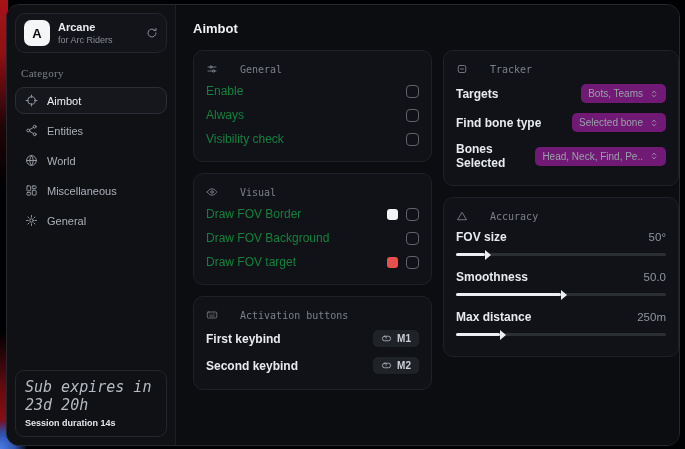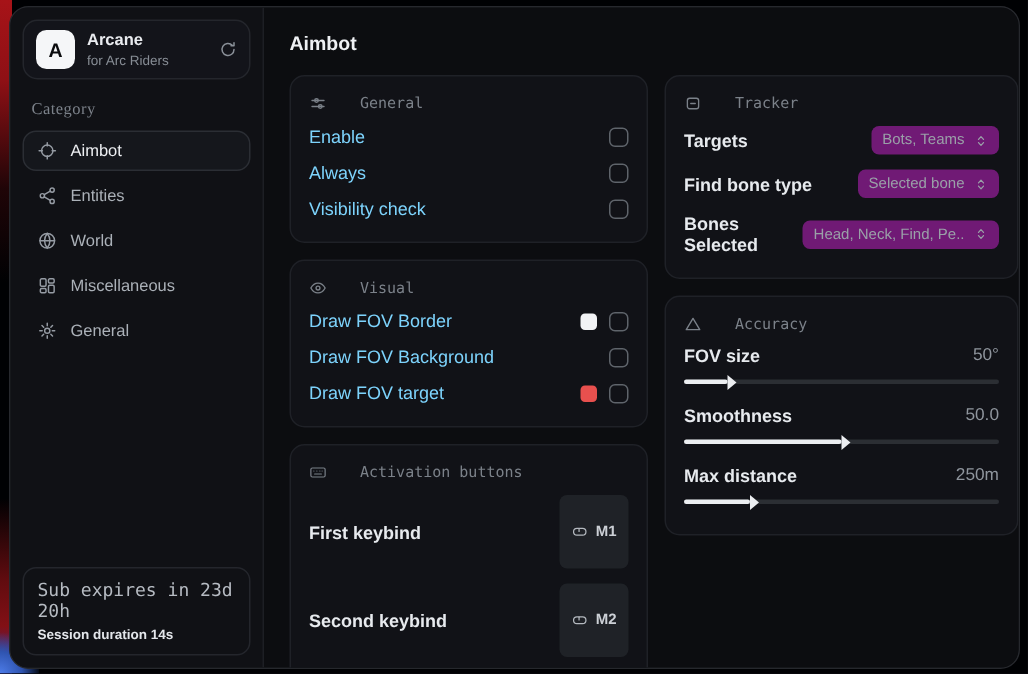--- a/index.html
+++ b/index.html
@@ -30,48 +30,48 @@
   .brand-sub{font-size:9px;color:#878d95;margin-top:1px;}
   .sync-btn{color:#8a9098;display:flex;align-items:center;cursor:pointer;}
   .category{font-family:Liberation Serif, serif;font-size:11px;color:#7b8189;
     margin:14px 6px 8px;letter-spacing:.3px;}
   .nav{display:flex;flex-direction:column;gap:3px;}
   .nav-item{display:flex;align-items:center;gap:9px;padding:6px 9px;border-radius:9px;
     color:#abb1b8;font-size:11px;border:1px solid transparent;cursor:pointer;}
   .nav-item.active{border-color:#2b2e34;background:#15171c;color:#edeff2;}
   .nav-item svg{width:13px;height:13px;color:#959ba3;flex:none;}
   .footer-box{margin-top:auto;border:1px solid #24262c;border-radius:9px;padding:7px 9px 8px;}
-  .footer-line1{font-family:"DejaVu Sans Mono",monospace;font-size:12px;color:#b6bbc2;}
+  .footer-line1{font-family:"DejaVu Sans Mono",monospace;font-size:15px;color:#b6bbc2;font-style:italic;}
   .footer-line2{font-size:9px;color:#e3e6ea;font-weight:700;margin-top:4px;}
 
   
   .main{flex:1;padding:14px 9px 0 17px;box-sizing:border-box;background:#0c0d10;}
   .page-title{font-size:13px;font-weight:700;color:#eef0f3;margin:2px 0 14px;}
   .columns{display:flex;gap:11px;align-items:flex-start;}
   .col{display:flex;flex-direction:column;gap:11px;}
   .col-left{width:239px;}
   .col-right{width:236px;align-items:center;}
   .card{background:#111217;border:1px solid #1f2127;border-radius:10px;
     padding:10px 12px 10px;box-sizing:border-box;width:100%;}
   .card-header{display:flex;align-items:center;gap:22px;
     font-family:"DejaVu Sans Mono",monospace;font-size:10px;color:#7b8189;margin:2px 0 4px;}
   .card-header svg{width:12px;height:12px;flex:none;}
   .row{display:flex;align-items:center;justify-content:space-between;padding:5px 0;}
-  .row-label{font-size:12px;color:#7dd3fc;font-weight:500;}
+  .row-label{font-size:12px;color:#15803d;font-weight:500;}
   .row-label.bright{color:#e7eaee;font-weight:700;}
   .row-right{display:flex;align-items:center;gap:8px;}
   .checkbox{width:13px;height:13px;border:1.5px solid #5f646b;border-radius:4px;
     box-sizing:border-box;cursor:pointer;flex:none;}
   .swatch{width:11px;height:11px;border-radius:3px;cursor:pointer;flex:none;}
   .pill{display:flex;align-items:center;gap:6px;background:#701a75;border-radius:5px;
     padding:4px 7px;font-size:10px;color:#9aa0a8;cursor:pointer;}
   .pill svg{width:10px;height:10px;flex:none;}
   .pill-text{max-width:116px;white-space:nowrap;overflow:hidden;text-overflow:ellipsis;}
   .keypill{display:flex;align-items:center;gap:5px;background:#1f2227;border-radius:5px;
-    padding:19px 8px;font-size:10px;font-weight:700;color:#ccd0d6;cursor:pointer;}
+    padding:3px 8px;font-size:10px;font-weight:700;color:#ccd0d6;cursor:pointer;}
   .keypill svg{width:11px;height:11px;color:#b4b9bf;}
   .slider-block{padding:4px 0 10px;}
   .slider-head{display:flex;justify-content:space-between;align-items:center;margin-bottom:9px;gap:24px;}
   .slider-value{font-size:11.5px;color:#8f959d;}
   .slider-track{position:relative;height:3px;background:#2b2e33;border-radius:2px;cursor:pointer;}
   .slider-fill{position:absolute;left:0;top:0;height:3px;background:#eceef1;border-radius:2px;}
   .slider-fill::after{content:"";position:absolute;right:-6px;top:-3.5px;width:0;height:0;
     border-left:6px solid #eceef1;border-top:5px solid transparent;border-bottom:5px solid transparent;}
 </style>
 </head>

